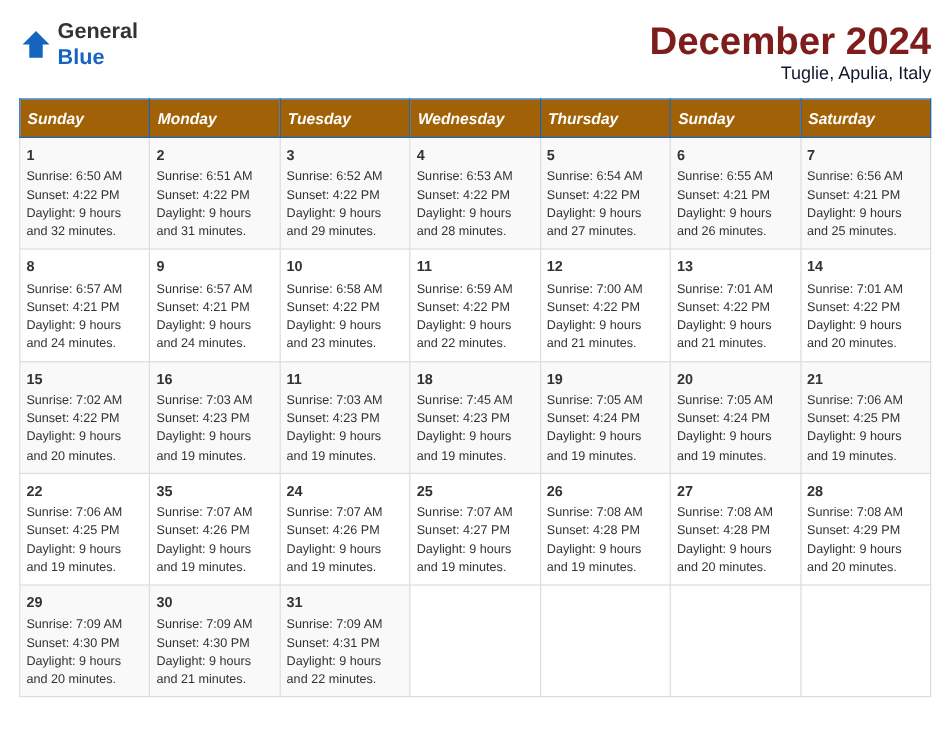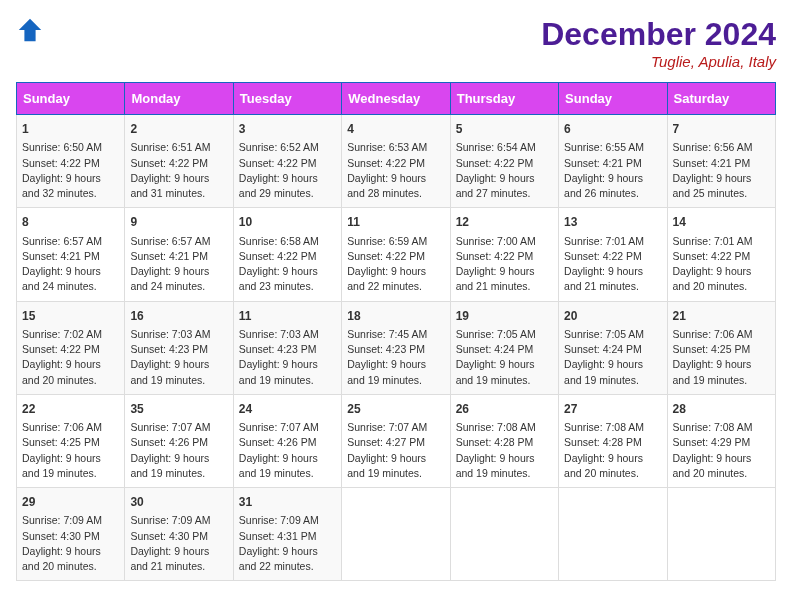--- a/index.html
+++ b/index.html
@@ -34,35 +34,35 @@
     .logo-icon {
       width: 28px;
       height: 28px;
     }
     .title-block {
       text-align: right;
     }
     .month-title {
       font-size: 32px;
       font-weight: bold;
-      color: #4c1d95;
+      color: #7f1d1d;
     }
     .location-subtitle {
       font-size: 15px;
-      color: #b91c1c;
-      font-style: italic;
+      color: #0f172a;
     }
     table {
       width: 100%;
       border-collapse: collapse;
       table-layout: fixed;
     }
     thead tr {
-      background-color: #d946ef;
+      background-color: #a16207;
       color: #fff;
+      font-style: italic;
     }
     thead th {
       padding: 8px 6px;
       font-size: 13px;
       font-weight: bold;
       text-align: left;
       border: 1px solid #1565c0;
     }
     tbody tr {
       border-bottom: 1px solid #ccc;
@@ -93,20 +93,24 @@
   </style>
 </head>
 <body>
 
 <div class="header">
   <div class="logo">
     <svg class="logo-icon" viewBox="0 0 40 40">
       <polygon points="20,4 36,20 28,20 28,36 12,36 12,20 4,20" fill="#1565c0"></polygon>
       <polygon points="28,4 40,16 34,10" fill="#42a5f5"></polygon>
     </svg>
+    <div>
+      <span class="logo-text-general">General</span><br>
+      <span class="logo-text-blue">Blue</span>
+    </div>
   </div>
   <div class="title-block">
     <div class="month-title">December 2024</div>
     <div class="location-subtitle">Tuglie, Apulia, Italy</div>
   </div>
 </div>
 
 <table>
   <thead>
     <tr>

